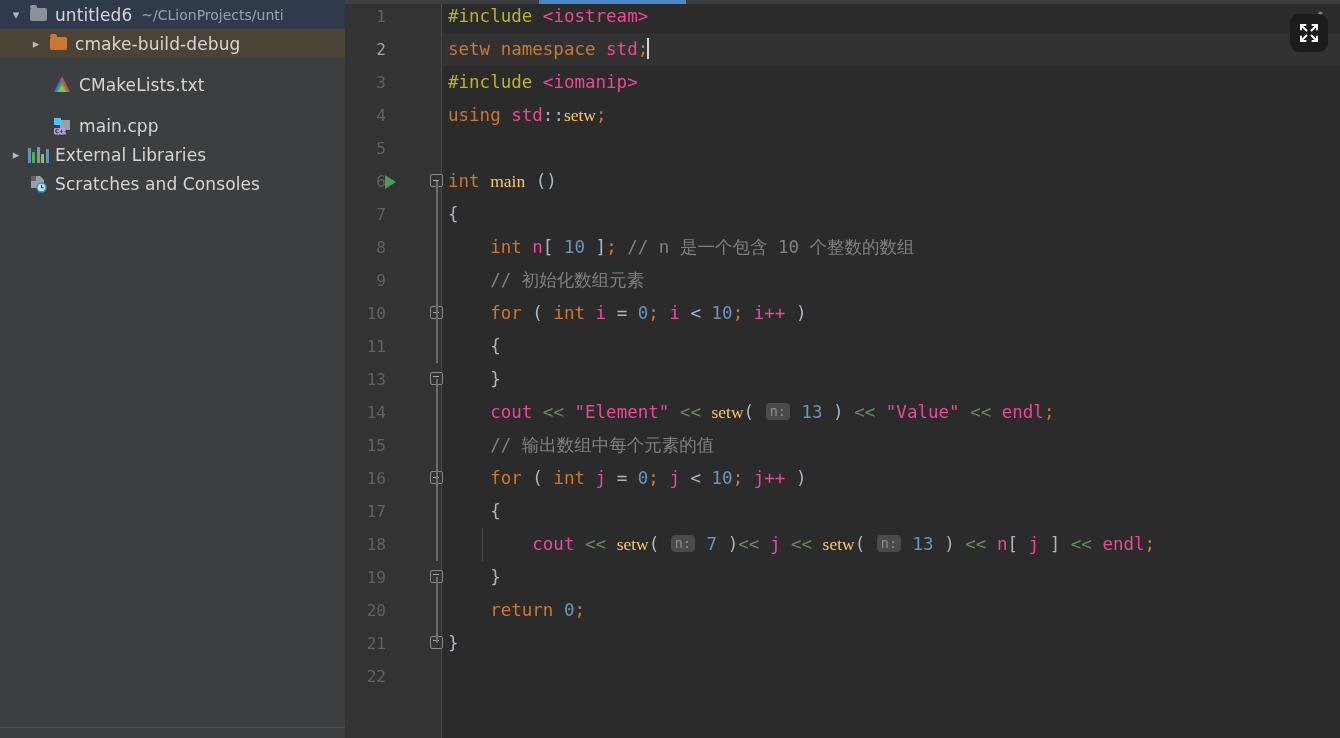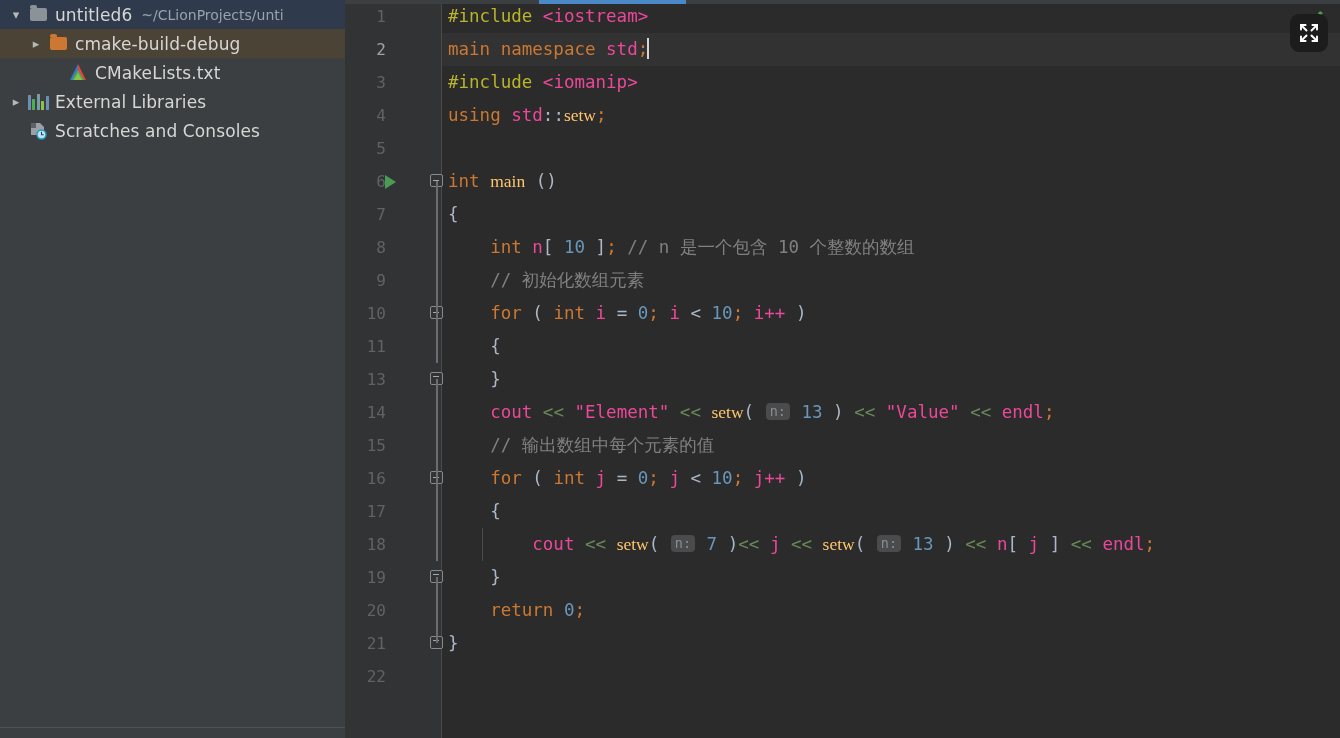--- a/index.html
+++ b/index.html
@@ -57,21 +57,21 @@
     justify-content: center;
     margin-right: 5px;
   }
   .lbl { font-size: 17px; letter-spacing: .1px; }
   .path-lbl {
     font-size: 14px;
     color: #9aa3ab;
     margin-left: 9px;
   }
   .indent-1 { padding-left: 26px; }
-  .indent-2 { padding-left: 46px; }
+  .indent-2 { padding-left: 30px; margin-top: 12px; }
 
   
   .folder {
     width: 17px; height: 13px;
     border-radius: 2px;
     position: relative;
   }
   .folder::before {
     content: "";
     position: absolute;
@@ -316,20 +316,32 @@
         <svg class="cmake-ico" viewBox="0 0 18 17">
           <polygon points="9,0 17,16 9,16" fill="#e8413a"></polygon>
           <polygon points="9,0 1,16 9,16" fill="#3b78c4"></polygon>
           <polygon points="9,6 15,16 3,16" fill="#4caf50"></polygon>
           <polygon points="9,9 13,16 5,16" fill="#8bc34a"></polygon>
         </svg>
       </span>
       <span class="lbl">CMakeLists.txt</span>
     </div>
 
+    <div class="tree-row indent-2">
+      <span class="arrow spacer">▸</span>
+      <span class="icon-slot">
+        <svg class="cpp-ico" viewBox="0 0 18 18">
+          <rect x="7" y="3" width="10" height="10" fill="#9aa0a6"></rect>
+          <rect x="1" y="1" width="7" height="7" fill="#4fc3f7"></rect>
+          <rect x="1" y="11" width="12" height="6.5" rx="1" fill="#b39ddb"></rect>
+          <text x="2" y="16.4" font-size="5.6" fill="#2b2b2b" font-family="DejaVu Sans, sans-serif" font-weight="bold">C++</text>
+        </svg>
+      </span>
+      <span class="lbl">main.cpp</span>
+    </div>
 
     <div class="tree-row">
       <span class="arrow">▸</span>
       <span class="icon-slot">
         <span class="libs-ico">
           <i style="height:15px;background:#6b8fb5;"></i>
           <i style="height:11px;background:#4caf50;"></i>
           <i style="height:16px;background:#7e9aa8;"></i>
           <i style="height:9px;background:#8bc34a;"></i>
           <i style="height:14px;background:#6b8fb5;"></i>
@@ -365,21 +377,21 @@
 
     <div id="code-area">
 
       <div class="row" style="top:0">
         <span class="linenum">1</span>
         <span class="code-cell"><span class="pre">#include</span> <span class="str">&lt;iostream&gt;</span></span>
       </div>
 
       <div class="row current">
         <span class="linenum">2</span>
-        <span class="code-cell"><span class="k">main namespace</span> <span class="ident">std</span><span class="semi">;</span><span class="caret"></span></span>
+        <span class="code-cell"><span class="k">setw namespace</span> <span class="ident">std</span><span class="semi">;</span><span class="caret"></span></span>
       </div>
 
       <div class="row">
         <span class="linenum">3</span>
         <span class="code-cell"><span class="pre">#include</span> <span class="str">&lt;iomanip&gt;</span></span>
       </div>
 
       <div class="row">
         <span class="linenum">4</span>
         <span class="code-cell"><span class="k">using</span> <span class="ident">std</span><span class="op">::</span><span class="fn">setw</span><span class="semi">;</span></span>

